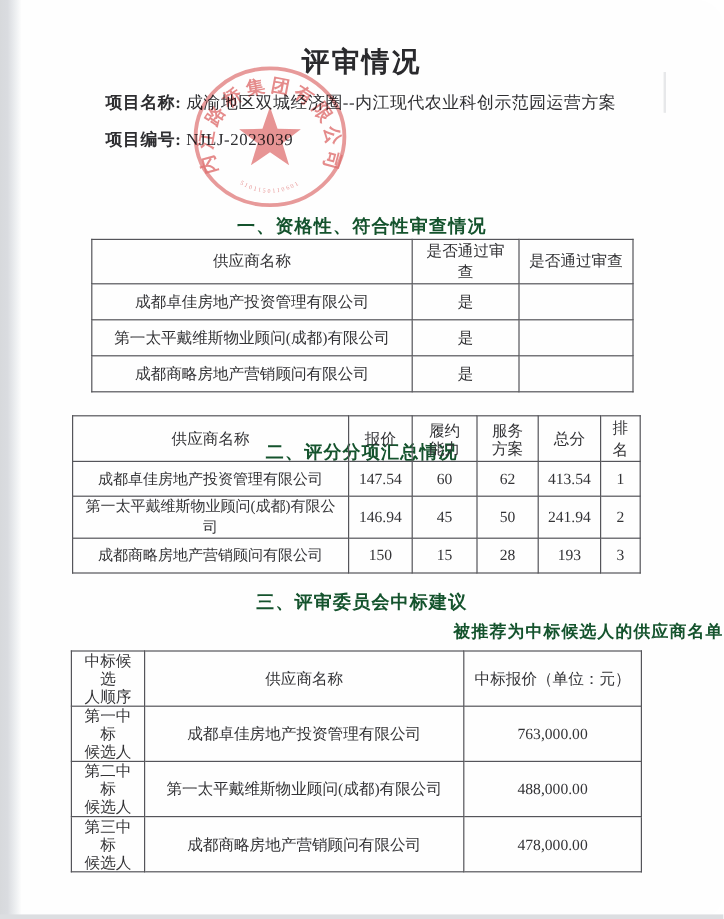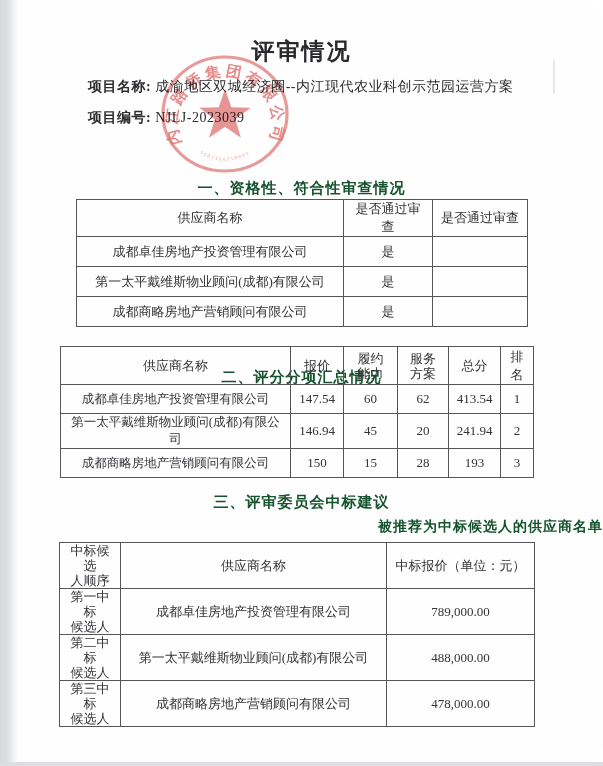--- a/index.html
+++ b/index.html
@@ -174,21 +174,21 @@
       <td>147.54</td>
       <td>60</td>
       <td>62</td>
       <td>413.54</td>
       <td>1</td>
     </tr>
     <tr class="row">
       <td class="supplier">第一太平戴维斯物业顾问(成都)有限公司</td>
       <td>146.94</td>
       <td>45</td>
-      <td>20</td>
+      <td>50</td>
       <td>241.94</td>
       <td>2</td>
     </tr>
     <tr class="row">
       <td class="supplier">成都商略房地产营销顾问有限公司</td>
       <td>150</td>
       <td>15</td>
       <td>28</td>
       <td>193</td>
       <td>3</td>
@@ -209,21 +209,21 @@
         <tr class="hdr">
       <th class="pre">中标候选
 人顺序</th>
       <th>供应商名称</th>
       <th>中标报价（单位：元）</th>
     </tr>
     <tr class="row">
       <td class="pre">第一中标
 候选人</td>
       <td>成都卓佳房地产投资管理有限公司</td>
-      <td>789,000.00</td>
+      <td>763,000.00</td>
     </tr>
     <tr class="row">
       <td class="pre">第二中标
 候选人</td>
       <td>第一太平戴维斯物业顾问(成都)有限公司</td>
       <td>488,000.00</td>
     </tr>
     <tr class="row">
       <td class="pre">第三中标
 候选人</td>

